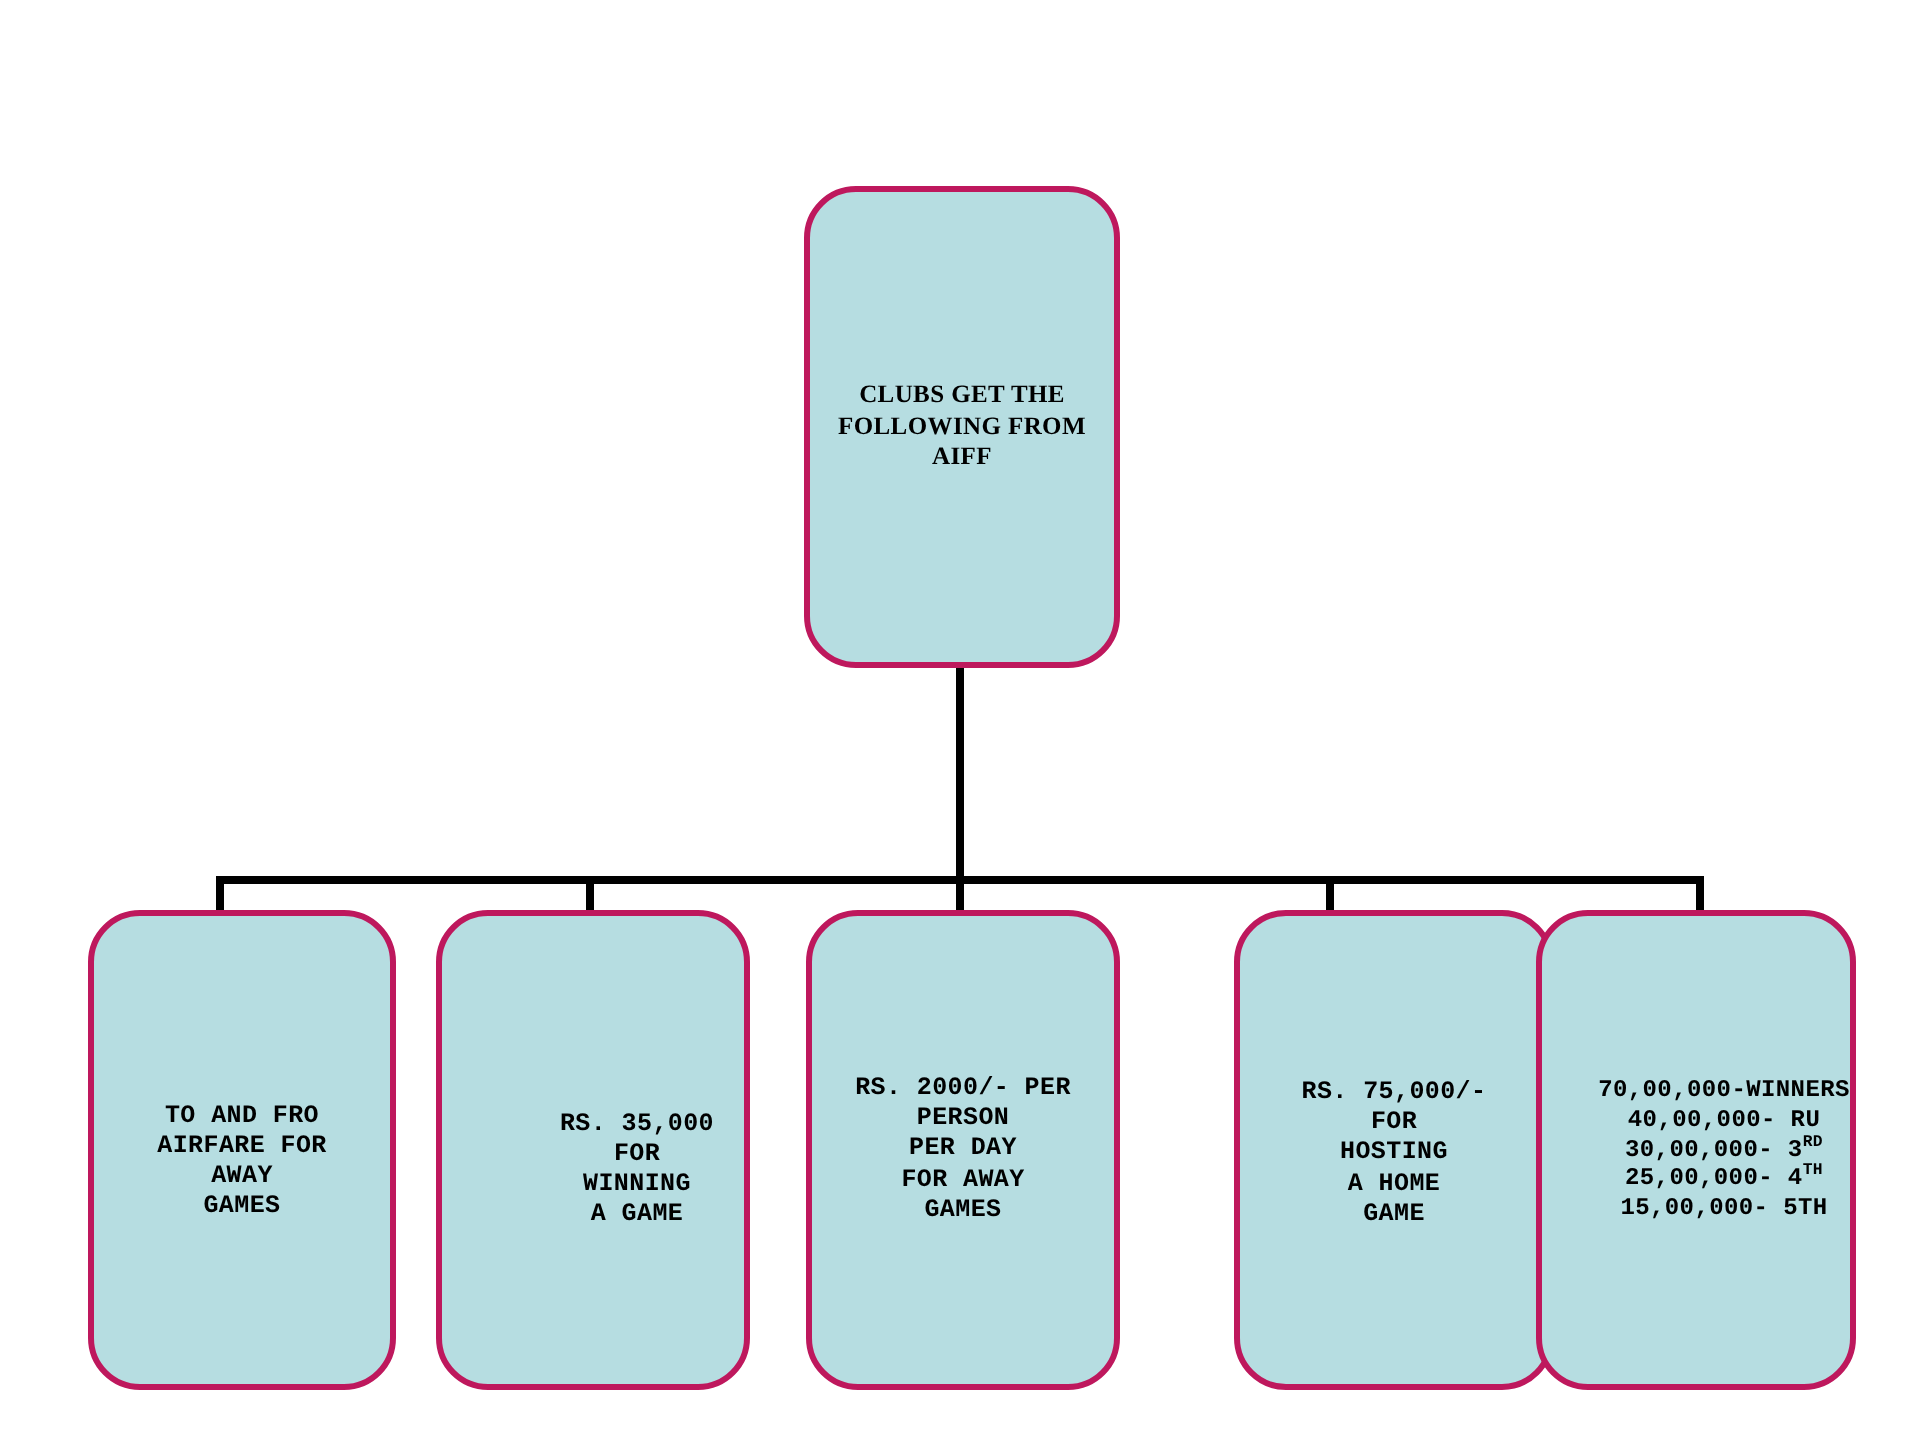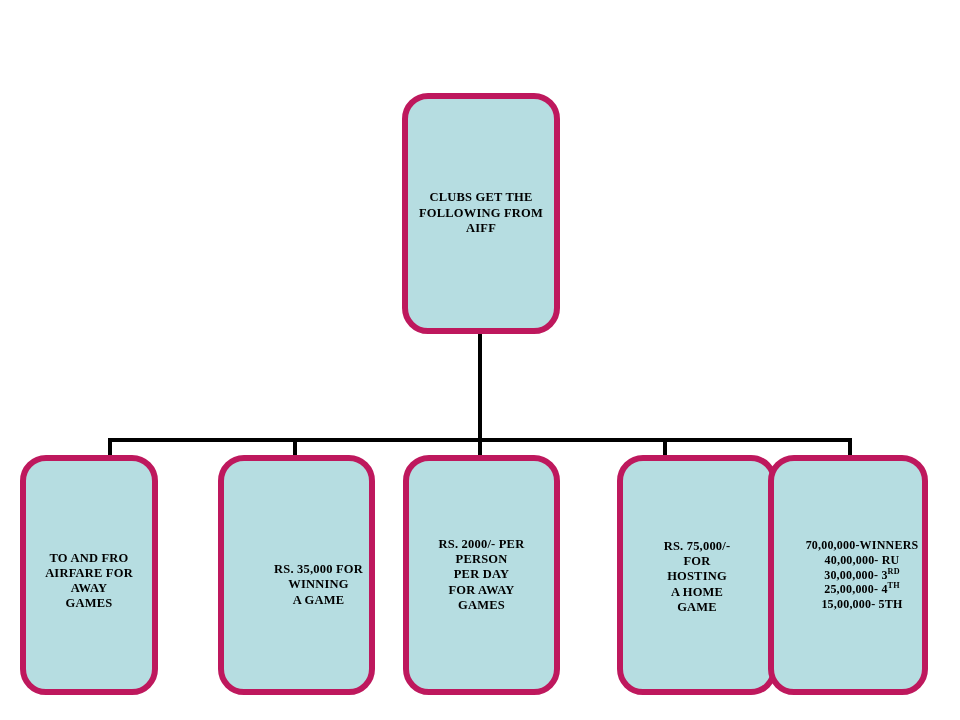--- a/index.html
+++ b/index.html
@@ -47,21 +47,21 @@
   #drop-2 { left: 293px; }
   #drop-3 { left: 478px; }
   #drop-4 { left: 663px; }
   #drop-5 { left: 848px; }
 
   
   .node {
     position: absolute;
     box-sizing: border-box;
     background: #b6dde1;
-    border: 6px solid #be185d;
+    border: 3px solid #be185d;
     border-radius: 26px;
     display: flex;
     align-items: center;
     justify-content: center;
     text-align: center;
     color: #000000;
     font-weight: bold;
     letter-spacing: 0.2px;
   }
   .node .label {
@@ -79,22 +79,23 @@
     font-size: 12.5px;
   }
   #node-root .label {
     line-height: 1.25;
   }
 
   .leaf {
     top: 455px;
     height: 240px;
     font-size: 12.5px;
+    font-family: Liberation Mono, monospace;
   }
-  #node-leaf-0 { left: 20px;  width: 138px; }
+  #node-leaf-0 { left: 44px;  width: 154px; }
   #node-leaf-1 { left: 218px; width: 157px; padding-left: 44px; }
   #node-leaf-2 { left: 403px; width: 157px; }
   #node-leaf-3 { left: 617px; width: 160px; }
   #node-leaf-4 { left: 768px; width: 160px; font-size: 12px; }
 
   
   #node-leaf-0 .label { transform: translateY(6px); }
   #node-leaf-1 .label { transform: translateY(10px); }
   #node-leaf-2 .label { transform: translateY(0px); }
   #node-leaf-3 .label { transform: translateY(2px); }

